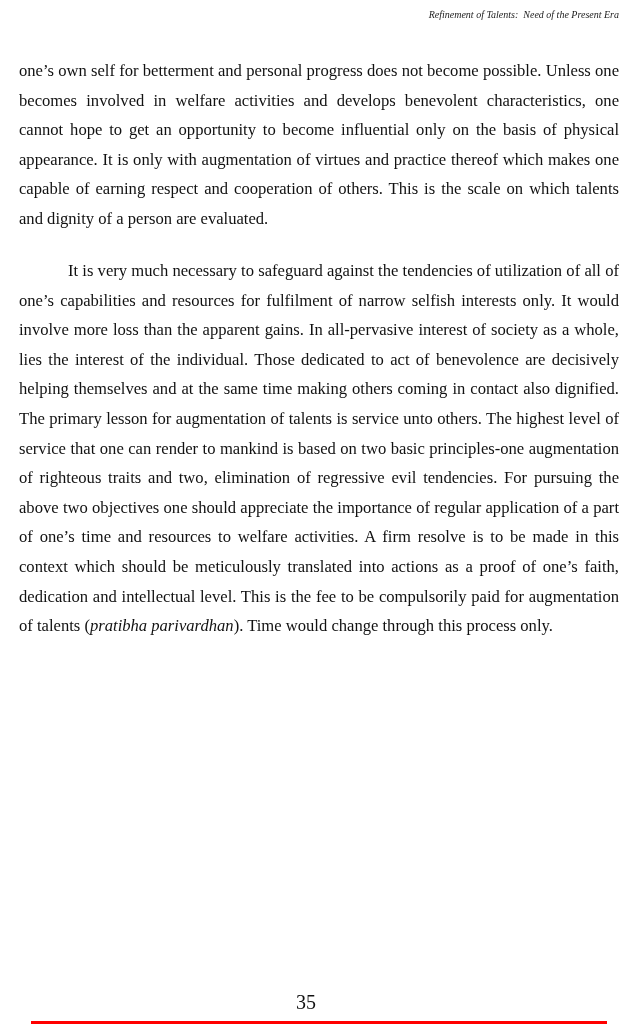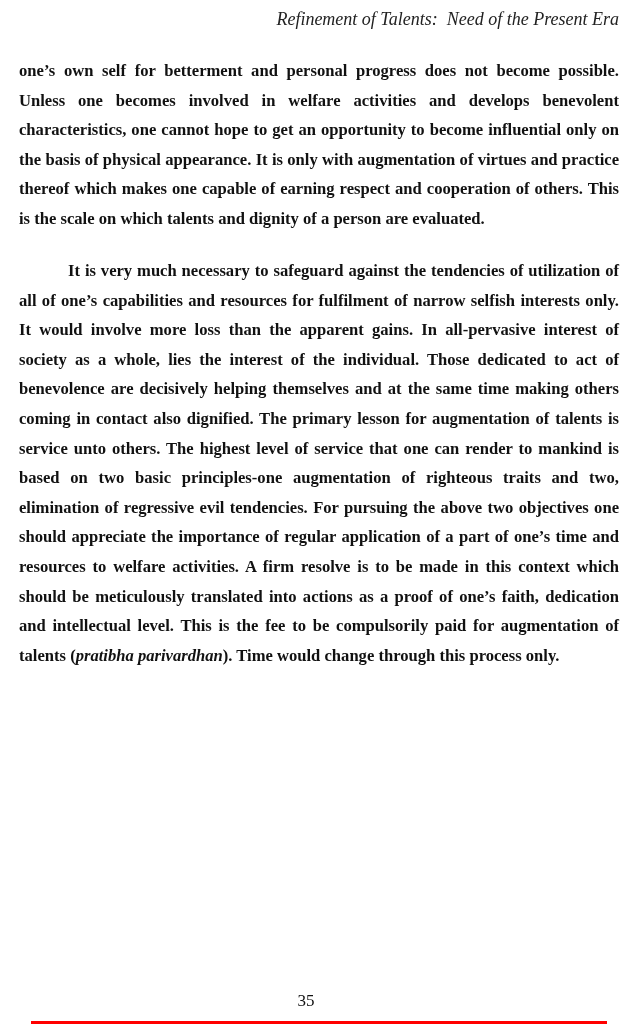--- a/index.html
+++ b/index.html
@@ -13,43 +13,42 @@
       position: relative;
       overflow: hidden;
       font-family: "Liberation Serif", "DejaVu Serif", serif;
       color: #111111;
     }
     .running-header {
       position: absolute;
       top: 9px;
       right: 25px;
       font-style: italic;
-      font-size: 18px;
+      font-size: 10px;
       color: #222222;
       white-space: pre;
     }
     .body-text {
       position: absolute;
       left: 19px;
       width: 600px;
       font-size: 16.6px;
       line-height: 29.6px;
       text-align: justify;
       margin: 0;
-      font-weight: bold;
     }
     .para-1 { top: 56px; }
     .para-2 { top: 256px; text-indent: 49px; }
     .page-number {
       position: absolute;
       top: 991px;
       left: 0;
       width: 612px;
       text-align: center;
-      font-size: 17px;
+      font-size: 20px;
       color: #111111;
     }
     .footer-rule {
       position: absolute;
       top: 1021px;
       left: 31px;
       width: 576px;
       height: 3px;
       background: #ff0000;
     }

